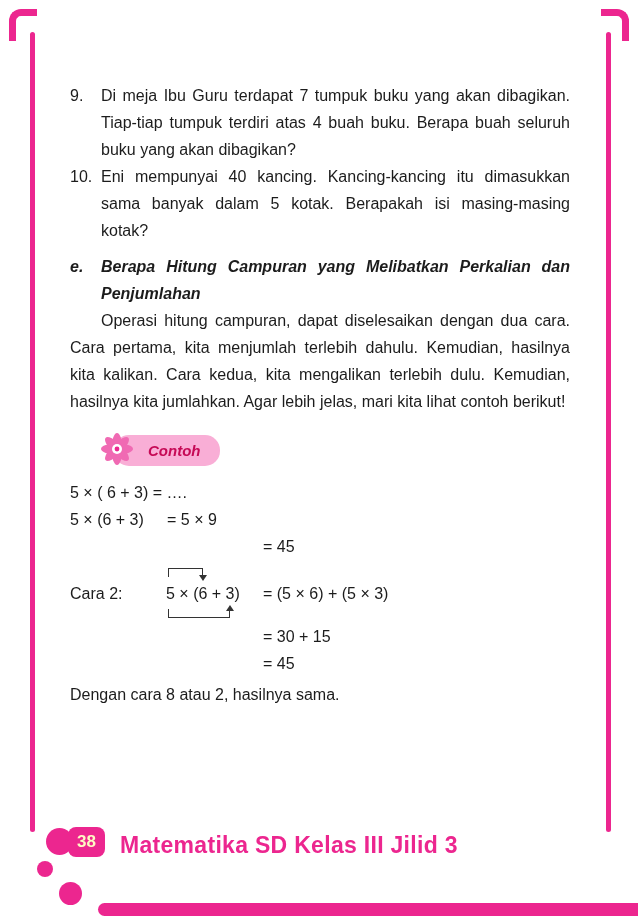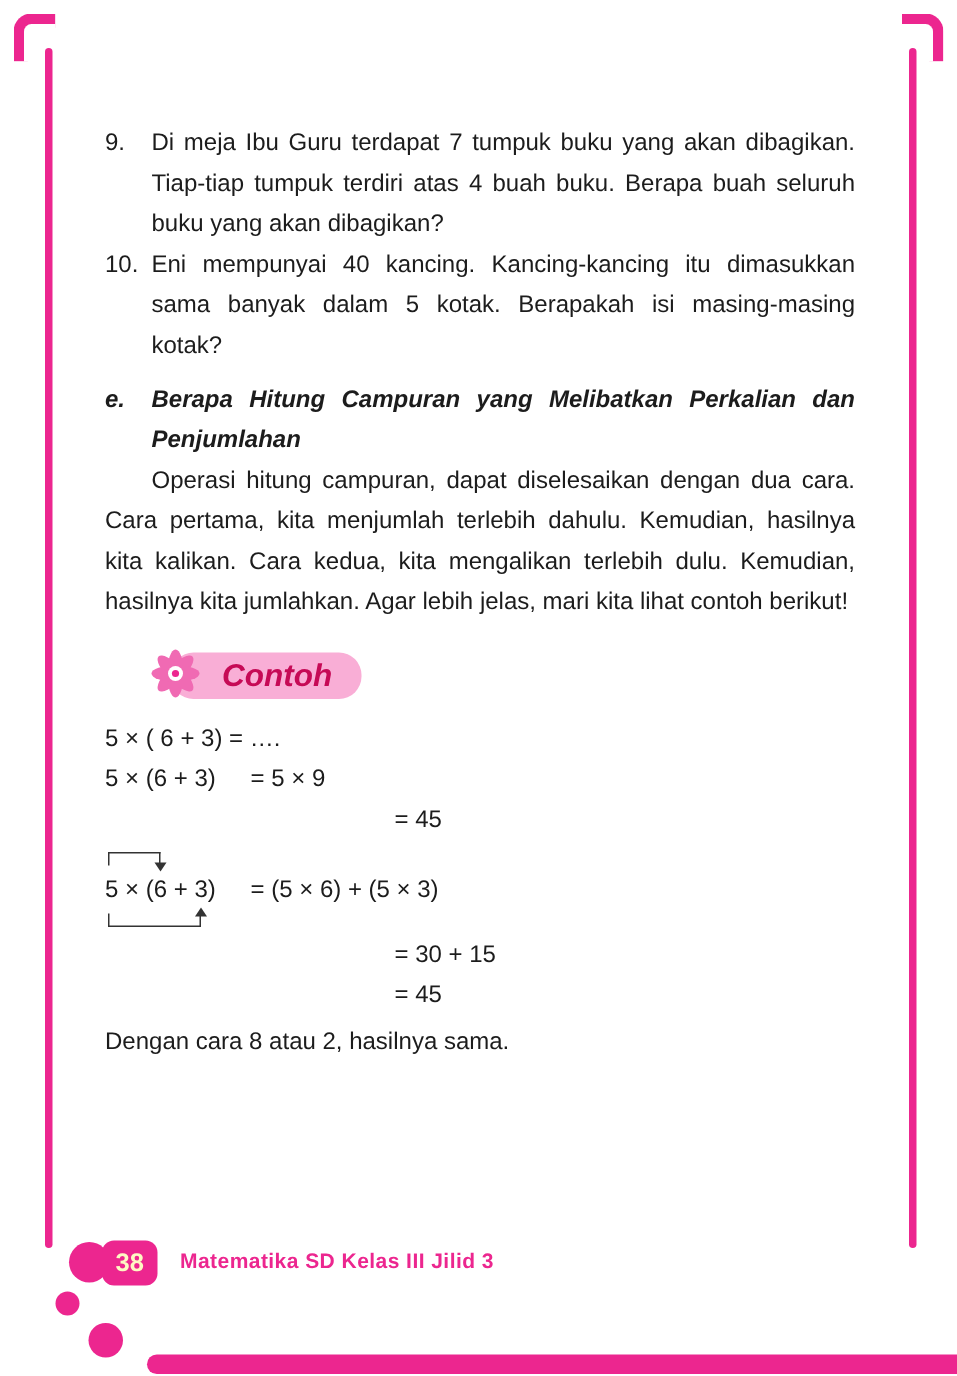--- a/index.html
+++ b/index.html
@@ -31,21 +31,21 @@
   .stitle  { flex:1; text-align:justify; }
 
   .intro { text-align:justify; text-indent:31px; }
 
   
   .contoh-wrap { position:relative; margin:18px 0 0 34px; height:34px; }
   .contoh-badge {
     position:absolute; left:10px; top:2px;
     background:#f9aed6; border-radius:15px;
     padding:2px 20px 2px 34px;
-    font-weight:bold; font-style:italic; font-size:21px; color:#c60a56;
+    font-weight:bold; font-style:italic; font-size:15px; color:#c60a56;
   }
   .flower { position:absolute; left:-6px; top:-3px; z-index:2; }
 
   
   .expr-line { margin-top:12px; }
   .jawab { font-weight:bold; font-style:italic; }
   .cara-row { display:flex; align-items:baseline; }
   .c-label { flex:none; width:96px; }
   .c-expr  { flex:none; width:97px; position:relative; }
   .c-eq    { flex:1; }
@@ -72,21 +72,21 @@
   .dot2 { left:37px; top:861px; width:16px; height:16px; }
   .dot3 { left:59px; top:882px; width:23px; height:23px; }
   .page-badge {
     position:absolute; left:68px; top:827px; width:37px; height:30px;
     background:#ec268f; border-radius:8px; color:#fef9c3; z-index:3;
     font-weight:bold; font-size:17px;
     display:flex; align-items:center; justify-content:center;
   }
   .book-title {
     position:absolute; left:120px; top:832px;
-    color:#ec268f; font-weight:bold; font-size:14px; letter-spacing:0.3px;
+    color:#ec268f; font-weight:bold; font-size:23px; letter-spacing:0.3px;
   }
   .footer-bar {
     position:absolute; left:98px; right:0; top:903px; height:13px;
     background:#ec268f; border-radius:7px 0 0 7px;
   }
 </style>
 </head>
 <body>
 
 <div class="page">
@@ -137,20 +137,21 @@
       <span class="c-expr">5 × (6 + 3)</span>
       <span class="c-eq">= 5 × 9</span>
     </div>
     <div class="cara-row">
       <span class="c-label"></span>
       <span class="c-expr"></span>
       <span class="c-eq">= 45</span>
     </div>
 
     <div class="cara-row row-c2">
+      <span class="c-label">Cara 2:</span>
       <span class="c-expr">
         <span>5 × (6 + 3)</span>
         <span class="arc arc-top"></span>
         <span class="ah ah-down"></span>
         <span class="arc arc-bottom"></span>
         <span class="ah ah-up"></span>
       </span>
       <span class="c-eq">= (5 × 6) + (5 × 3)</span>
     </div>
     <div class="cara-row">

